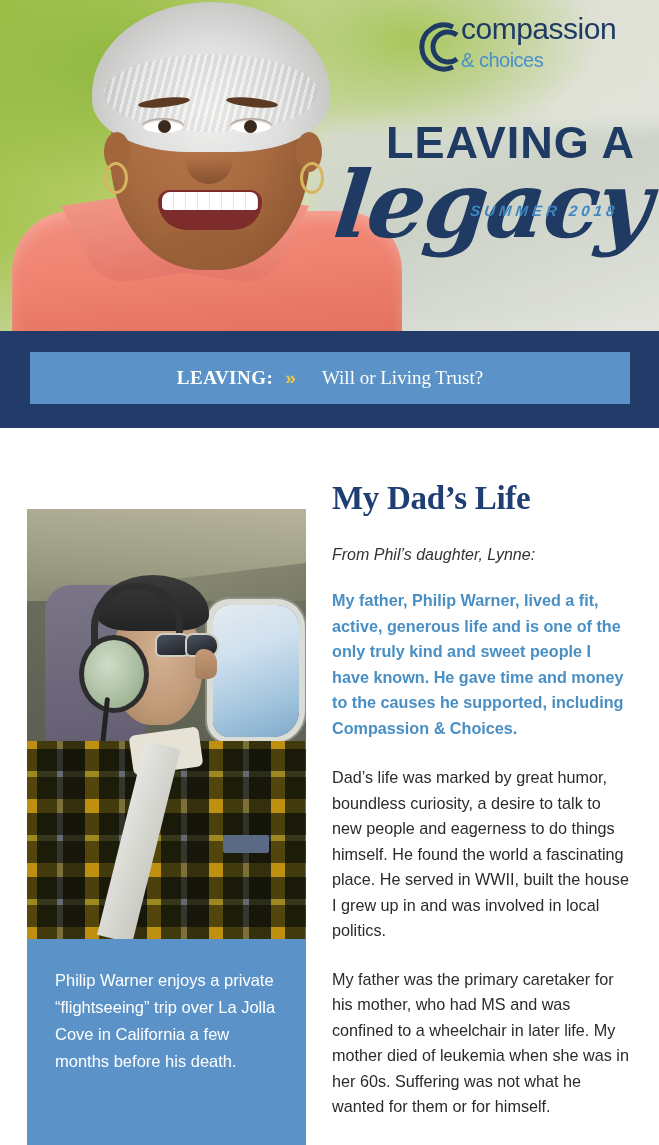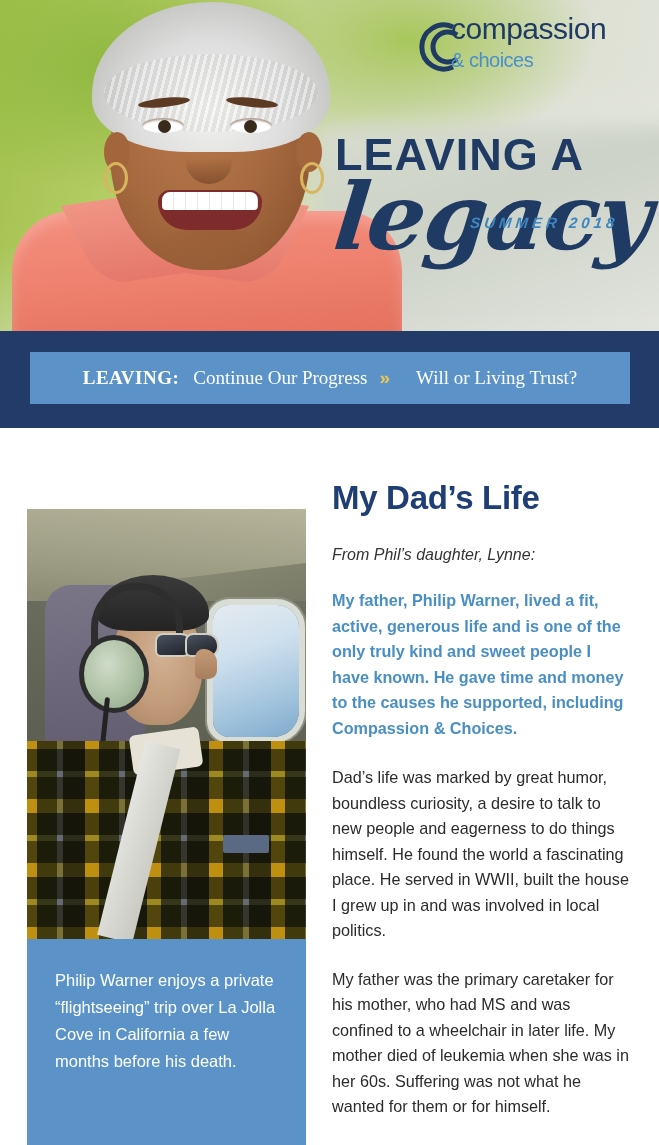--- a/index.html
+++ b/index.html
@@ -136,32 +136,32 @@
     background: radial-gradient(ellipse at 50% 20%, rgba(150,92,52,.6), rgba(150,92,52,0) 70%);
     border-radius: 50%;
   }
 
   
   .logo {
     position: absolute; right: 30px; top: 12px;
     width: 222px; height: 74px;
   }
   .logo-mark { position: absolute; left: 0; top: 6px; width: 60px; height: 58px; }
-  .logo-words { position: absolute; left: 44px; top: 2px; }
+  .logo-words { position: absolute; left: 54px; top: 2px; }
   .logo-line1 {
     font-size: 30px; color: #1f3a63; letter-spacing: -.5px; line-height: 30px;
     font-family: "Liberation Sans", sans-serif;
   }
   .logo-line2 {
     font-size: 20px; color: #4a90c8; letter-spacing: -.5px; line-height: 32px;
     font-family: "Liberation Sans", sans-serif;
   }
 
   
-  .masthead { position: absolute; right: 24px; top: 120px; width: 300px; text-align: left; margin-top: 12px; }
+  .masthead { position: absolute; right: 24px; top: 120px; width: 300px; text-align: right; }
   .title-top {
     font-size: 45px; font-weight: bold; color: #1f3a63;
     letter-spacing: 1px; line-height: 46px;
     font-family: "Liberation Sans", sans-serif;
   }
   .title-script {
     position: relative;
     font-family: "DejaVu Serif", serif;
     font-style: italic; font-weight: bold;
     font-size: 92px; line-height: 86px; color: #1f3a63;
@@ -313,21 +313,21 @@
     font-size: 16.5px;
     line-height: 27px;
     font-family: "Liberation Sans", sans-serif;
     font-weight: 300;
   }
 
   .right-col {
     position: absolute; left: 332px; top: 476px; width: 300px;
   }
   .headline {
-    font-family: Liberation Sans, sans-serif;
+    font-family: Liberation Serif, serif;
     font-weight: bold;
     font-size: 33px; line-height: 44px;
     color: #1f3f74;
     letter-spacing: -.3px;
     margin: 0 0 26px 0;
   }
   .byline {
     font-style: italic;
     font-size: 16px;
     color: #333333;
@@ -397,21 +397,20 @@
     <div class="title-script">
       <span>legacy</span>
       <span class="title-season">SUMMER 2018</span>
     </div>
   </div>
 </div>
 
 <div class="navy-band"></div>
 <div class="inside-bar">
   <span class="inside-label">LEAVING:</span>
-  <span class="inside-item">Continue Our Progress</span>
   <span class="inside-sep">»</span>
   <span class="inside-item">Will or Living Trust?</span>
 </div>
 
 <div class="left-col">
   <div class="photo">
     <div class="ph-ceiling"></div>
     <div class="ph-wall"></div>
     <div class="ph-window"></div>
     <div class="ph-seat"></div>

